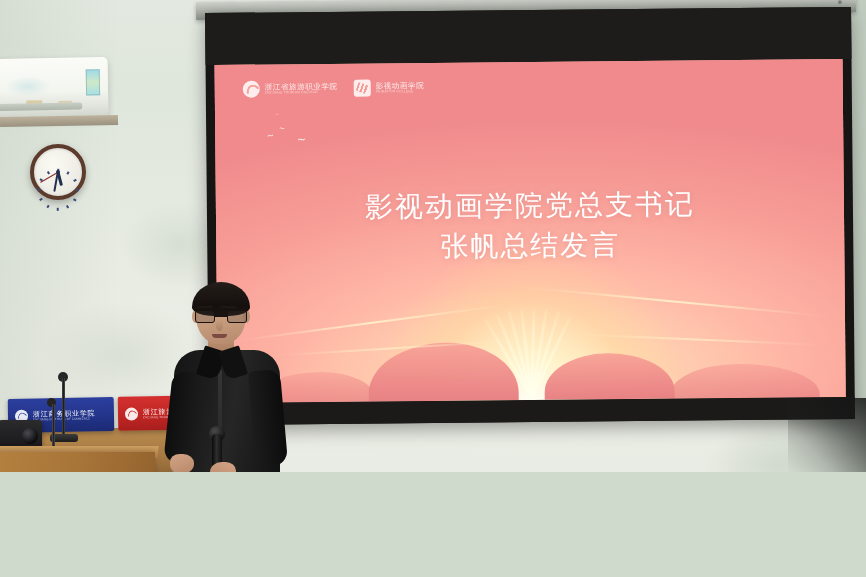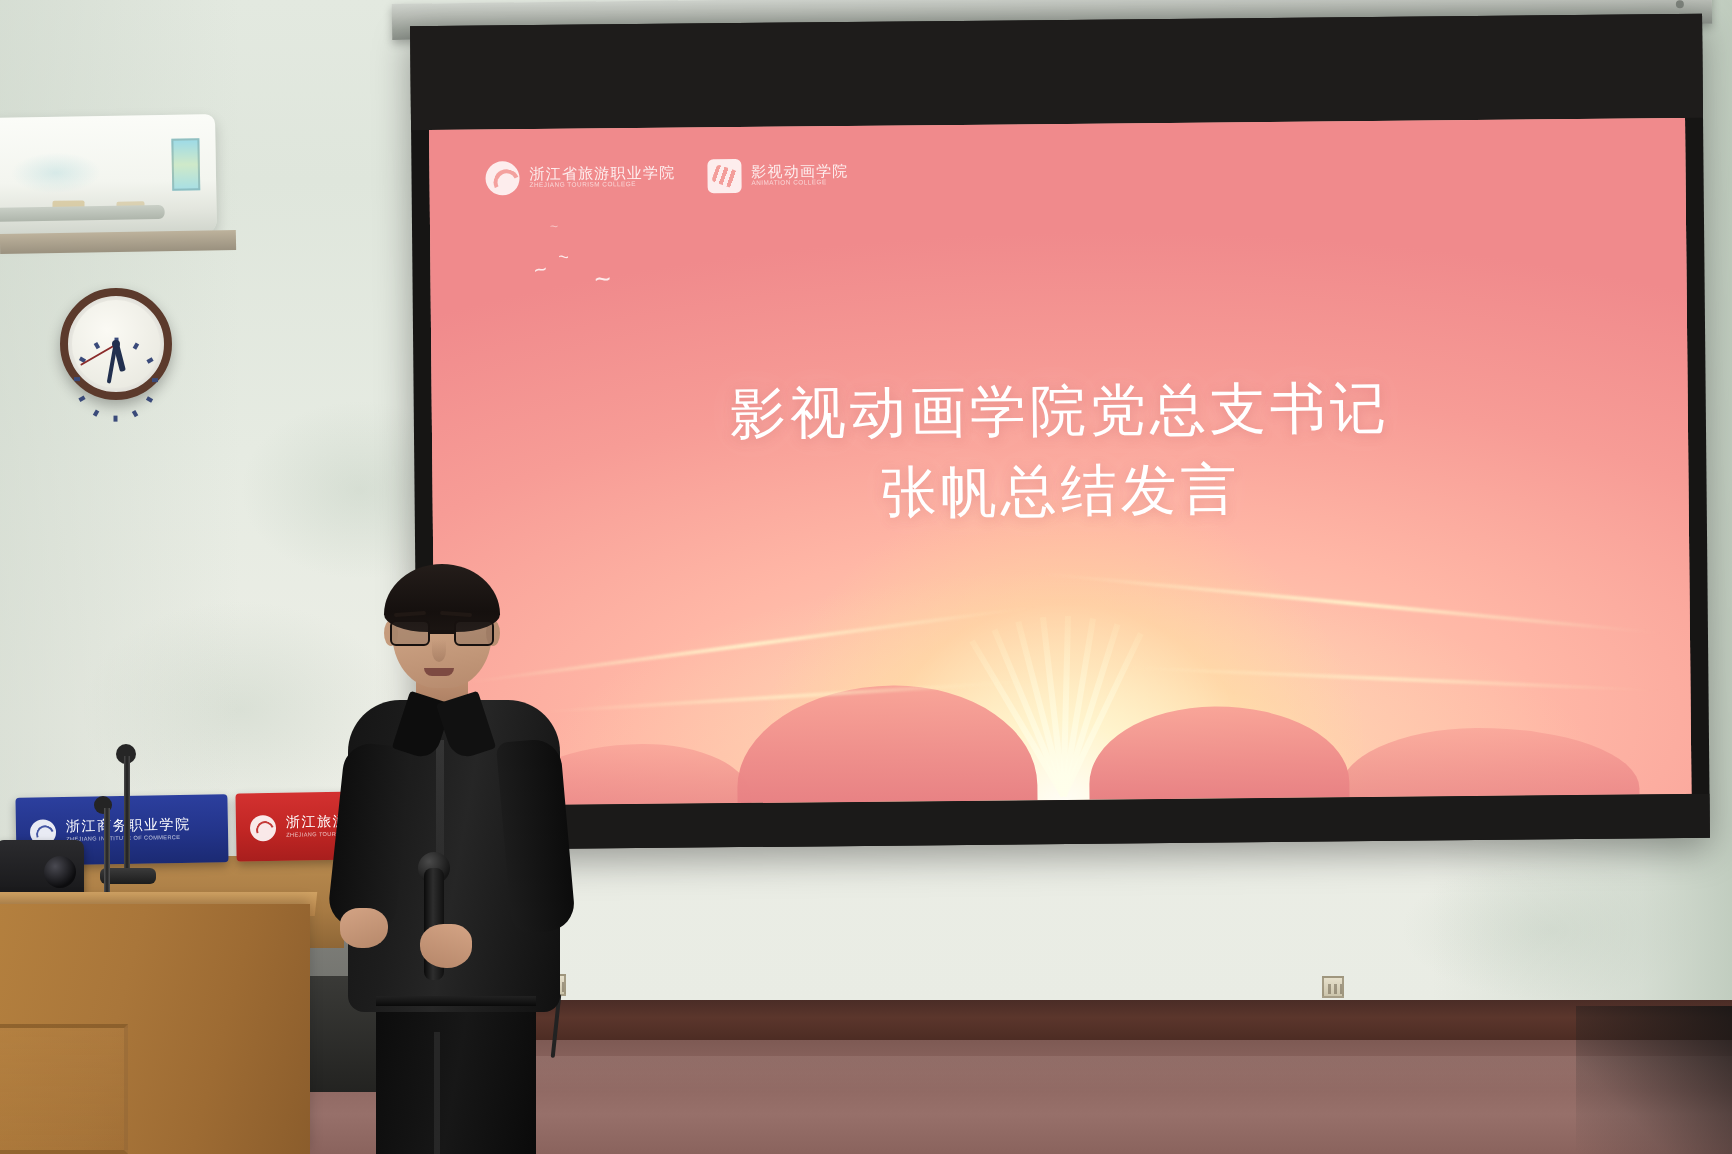--- a/index.html
+++ b/index.html
@@ -1,21 +1,21 @@
 <!DOCTYPE html>
 <html><head>
 <meta charset="utf-8">
 <style>
   * { margin:0; padding:0; box-sizing:border-box; }
   body {
     width:866px; height:577px; overflow:hidden;
     font-family:"Liberation Sans", sans-serif;
     background:#cfd9cc;
   }
-  .scene { position:relative; width:866px; height:577px; overflow:hidden;padding-left:48px; }
+  .scene { position:relative; width:866px; height:472px; overflow:hidden;padding-left:48px; }
 
   
   .wall-upper{
     position:absolute; left:0; top:0; width:866px; height:500px;
     background:linear-gradient(180deg,#e3e9e0 0%,#dfe6dc 18%,#e6ebe2 45%,#eceee6 72%,#e9ece4 100%);
   }
   .wall-right-shade{
     position:absolute; right:0; top:0; width:150px; height:520px;
     background:linear-gradient(90deg,rgba(200,210,198,0) 0%,rgba(196,208,195,.55) 70%,rgba(183,197,182,.8) 100%);
   }

